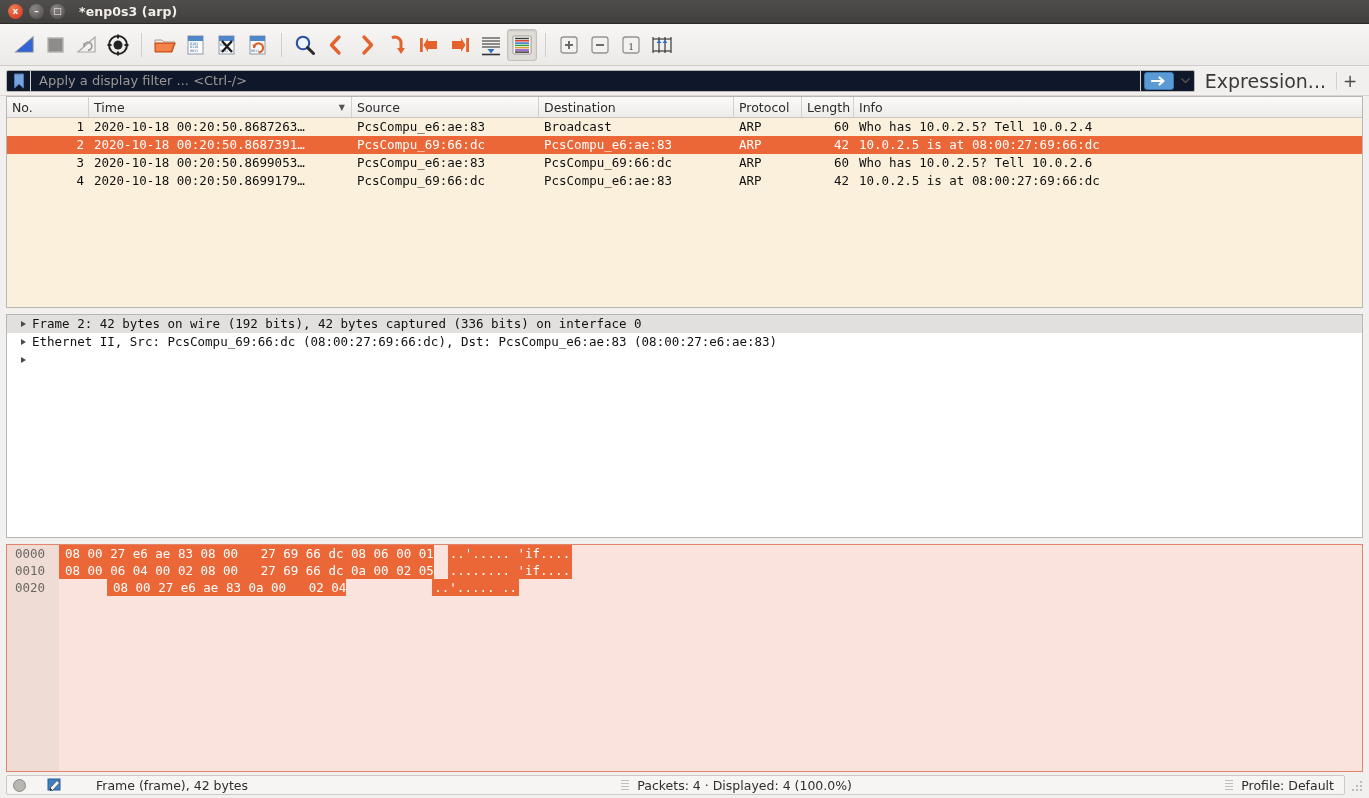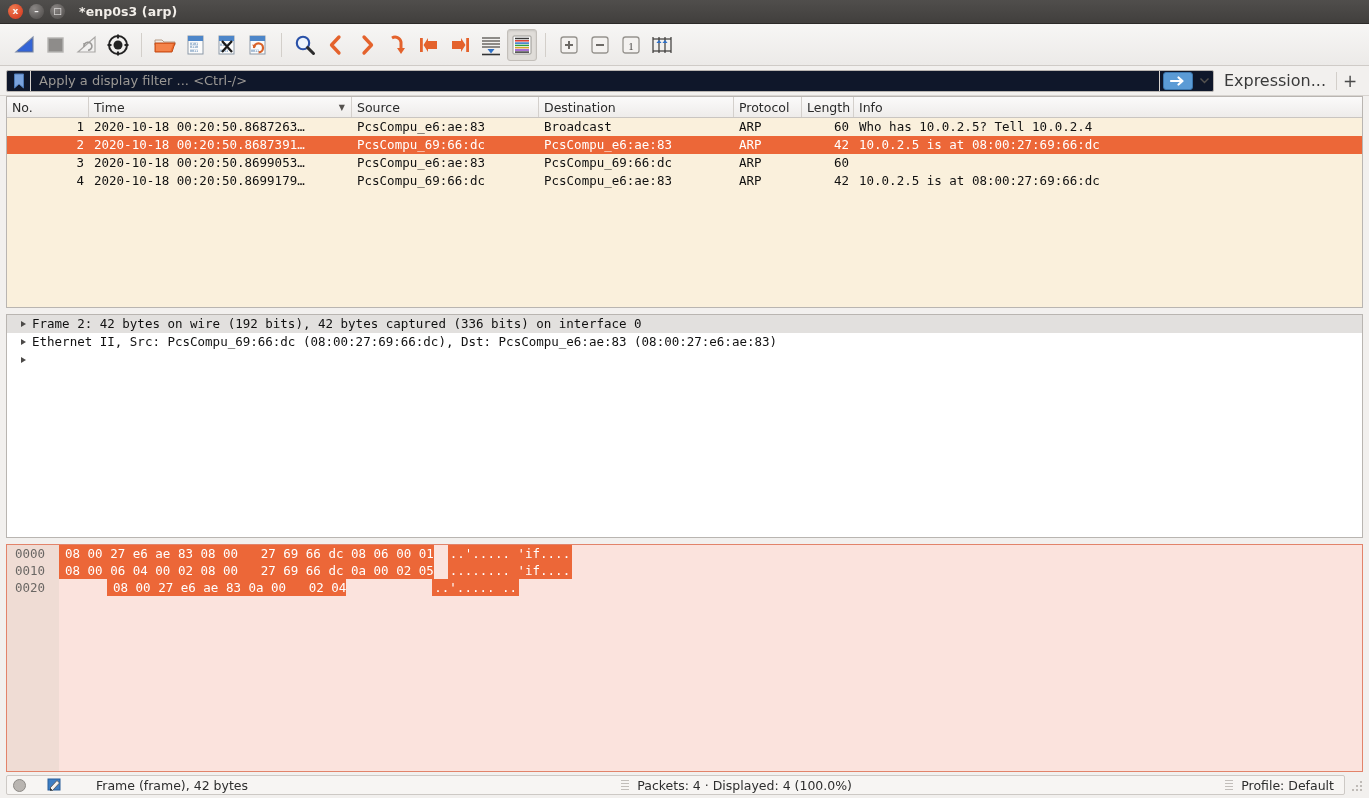--- a/index.html
+++ b/index.html
@@ -54,21 +54,21 @@
     flex:1 1 auto; height:22px; background:#0f172a; border:1px solid #b9b5b1;
     border-radius:2px; display:flex; align-items:center; position:relative;
   }
   .bookmark-wrap { width:24px; height:20px; display:flex; align-items:center; justify-content:center;
                    border-right:1px solid #d8d4d0;}
   .fph { flex:1; padding-left:8px; color:#9b9894; font-size:13px; font-family:"DejaVu Sans",sans-serif;}
   .arrow-btn { width:38px; height:20px; display:flex; align-items:center; justify-content:center;
                border-left:1px solid #d8d4d0;}
   .caret-btn { width:16px; display:flex; align-items:center; justify-content:center;
                color:#6d6a66; font-size:8px;}
-  .expression { font-size:16px; color:#3a3a3a; padding:0 10px; white-space:nowrap; }
+  .expression { font-size:19px; color:#3a3a3a; padding:0 10px; white-space:nowrap; }
   .vsep2 { width:1px; height:18px; background:#d3cfca; }
   .plusbtn { width:26px; text-align:center; font-size:17px; color:#4a4a4a; }
 
   
   .panes { flex:1 1 auto; display:flex; flex-direction:column; padding:0 6px 0 6px; background:#f2f0ee; }
   .pane { background:#fff; border:1px solid #b9b5b1; overflow:hidden; position:relative;}
   .pane-list { flex:0 0 212px; display:flex; flex-direction:column;}
 
   .colheader { display:flex; height:21px; background:linear-gradient(to bottom,#fbfafa,#eeecea);
                border-bottom:1px solid #c9c5c1; font-size:12.5px; color:#2b2b2b; }
@@ -400,20 +400,21 @@
           <div class="c len" style="width:52px">42</div>
           <div class="c" style="flex:1">10.0.2.5 is at 08:00:27:69:66:dc</div>
         </div>
         <div class="prow">
           <div class="c num" style="width:82px">3</div>
           <div class="c" style="width:263px">2020-10-18 00:20:50.8699053…</div>
           <div class="c" style="width:187px">PcsCompu_e6:ae:83</div>
           <div class="c" style="width:195px">PcsCompu_69:66:dc</div>
           <div class="c" style="width:68px">ARP</div>
           <div class="c len" style="width:52px">60</div>
+          <div class="c" style="flex:1">Who has 10.0.2.5? Tell 10.0.2.6</div>
         </div>
         <div class="prow">
           <div class="c num" style="width:82px">4</div>
           <div class="c" style="width:263px">2020-10-18 00:20:50.8699179…</div>
           <div class="c" style="width:187px">PcsCompu_69:66:dc</div>
           <div class="c" style="width:195px">PcsCompu_e6:ae:83</div>
           <div class="c" style="width:68px">ARP</div>
           <div class="c len" style="width:52px">42</div>
           <div class="c" style="flex:1">10.0.2.5 is at 08:00:27:69:66:dc</div>
         </div>

